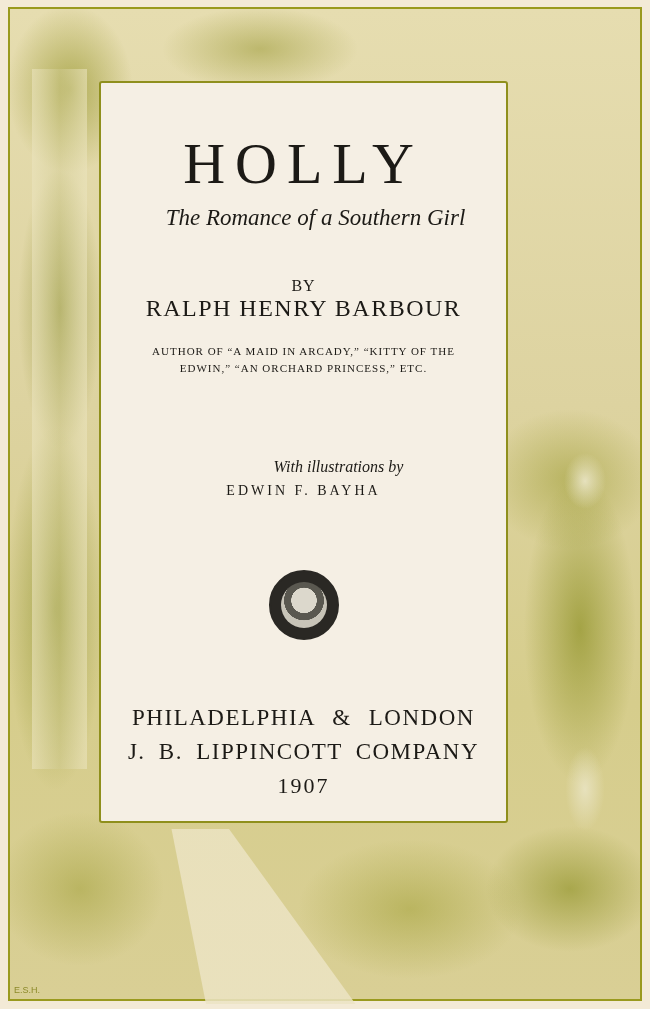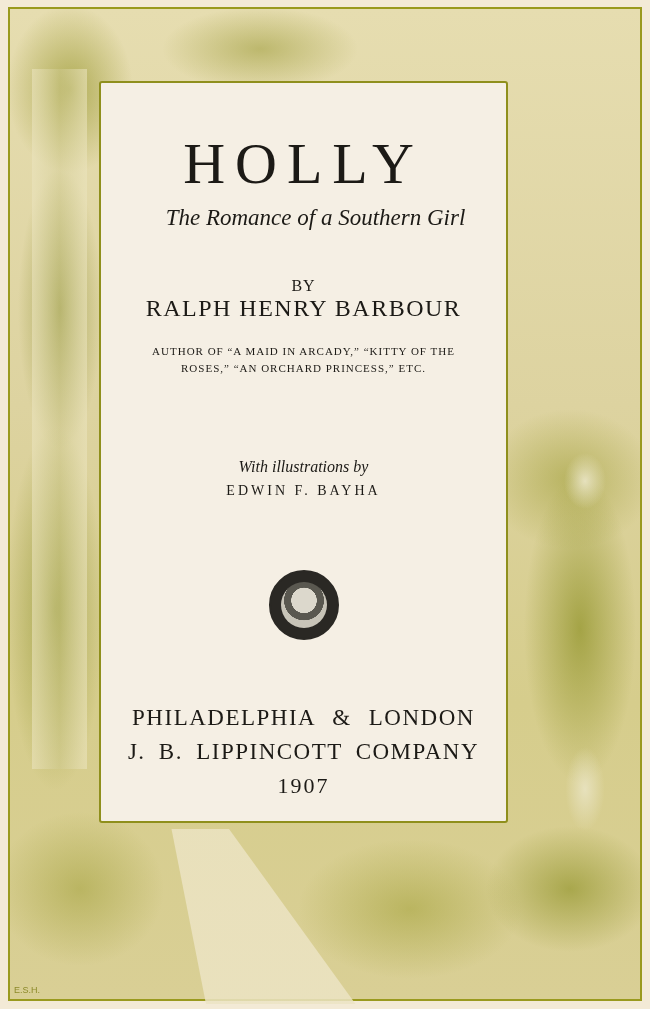--- a/index.html
+++ b/index.html
@@ -44,21 +44,21 @@
   .panel {
     position: absolute; left: 99px; top: 81px; width: 409px; height: 742px;
     background: #f5efe4; border: 2px solid #8f8f1c; border-radius: 3px; box-sizing: border-box;
     text-align: center; color: #1c1a16;
   }
   .title { position: absolute; top: 52px; width: 100%; font-size: 58px; letter-spacing: 10px; line-height: 1; }
   .subtitle { position: absolute; top: 122px; width: 100%; font-size: 23px; font-style: italic; padding-left: 12px; }
   .by { position: absolute; top: 194px; width: 100%; font-size: 16px; letter-spacing: 1px; }
   .author { position: absolute; top: 212px; width: 100%; font-size: 24px; letter-spacing: 1.5px; }
   .works { position: absolute; top: 260px; left: 40px; right: 40px; font-size: 11px; letter-spacing: 1px; line-height: 17px; }
-  .illus-label { position: absolute; top: 375px; width: 100%; font-size: 16px; font-style: italic; }
+  .illus-label { position: absolute; top: 375px; width: 100%; font-size: 16px; font-style: italic; padding-left: 35px; }
   .illustrator { position: absolute; top: 400px; width: 100%; font-size: 14px; letter-spacing: 3px; }
   .seal {
     position: absolute; left: 168px; top: 487px; width: 70px; height: 70px; border-radius: 50%;
     background: #2a2824; border: 2px solid #2a2824; box-sizing: border-box;
   }
   .seal::before {
     content: ""; position: absolute; left: 10px; top: 10px; width: 46px; height: 46px; border-radius: 50%;
     background: radial-gradient(circle at 50% 40%, #dcd8cc 0 35%, #5a5850 36% 55%, #c8c4b8 56%);
   }
   .city { position: absolute; top: 622px; width: 100%; font-size: 23px; letter-spacing: 1.5px; word-spacing: 10px; }
@@ -73,20 +73,20 @@
   <div class="statue"></div>
   <div class="path"></div>
 </div>
 <div class="credit">E.S.H.</div>
 
 <div class="panel">
   <div class="title">HOLLY</div>
   <div class="subtitle">The Romance of a Southern Girl</div>
   <div class="by">BY</div>
   <div class="author">RALPH HENRY BARBOUR</div>
-  <div class="works">AUTHOR OF “A MAID IN ARCADY,” “KITTY OF THE ROSES,” “AN ORCHARD PRINCESS,” ETC.</div>
+  <div class="works">AUTHOR OF “A MAID IN ARCADY,” “KITTY OF THE EDWIN,” “AN ORCHARD PRINCESS,” ETC.</div>
   <div class="illus-label">With illustrations by</div>
   <div class="illustrator">EDWIN F. BAYHA</div>
   <div class="seal"></div>
   <div class="city">PHILADELPHIA &amp; LONDON</div>
   <div class="publisher">J. B. LIPPINCOTT COMPANY</div>
   <div class="year">1907</div>
 </div>
 
 </body></html>

